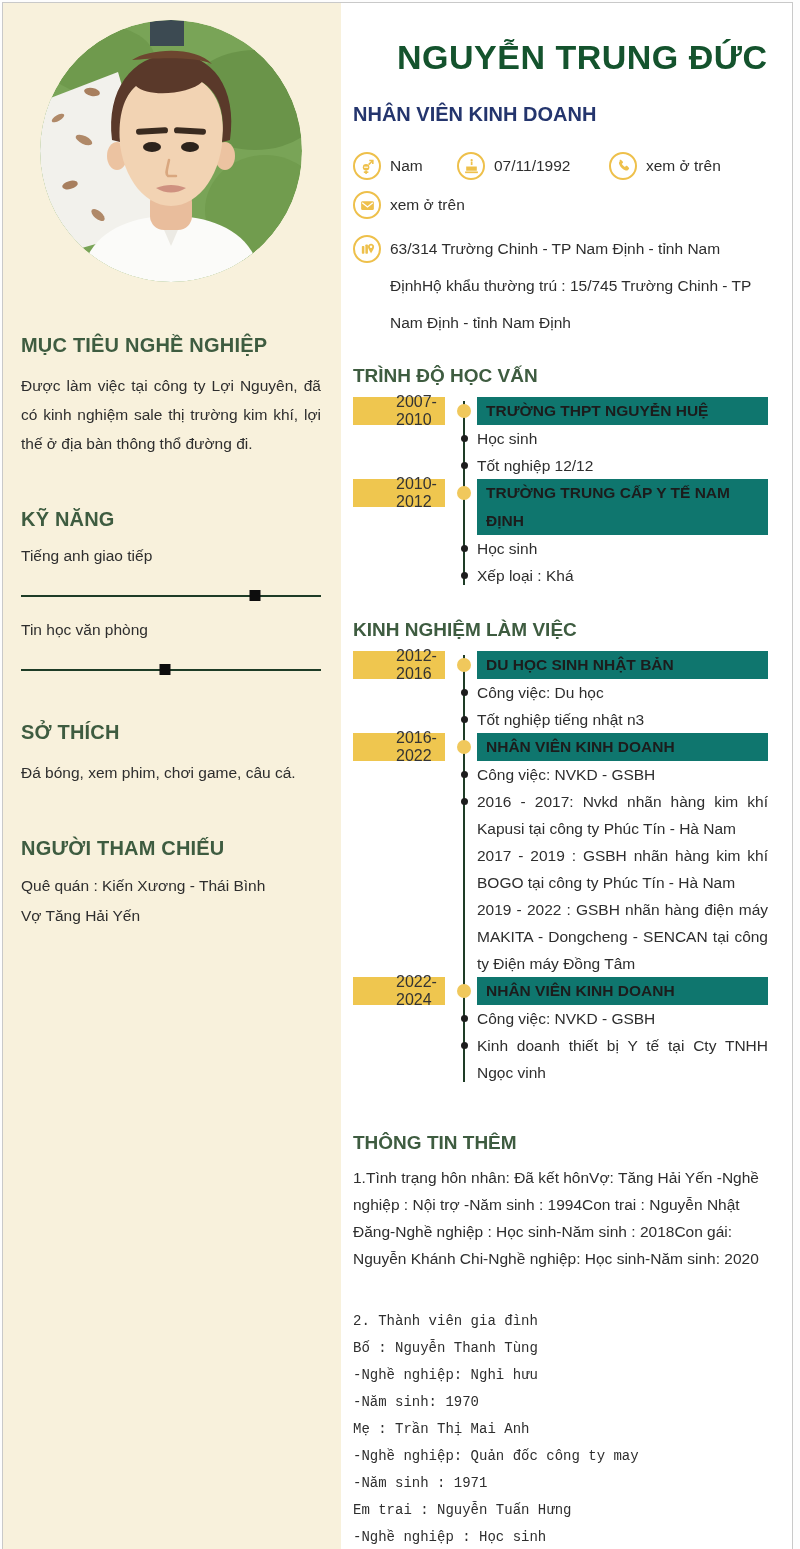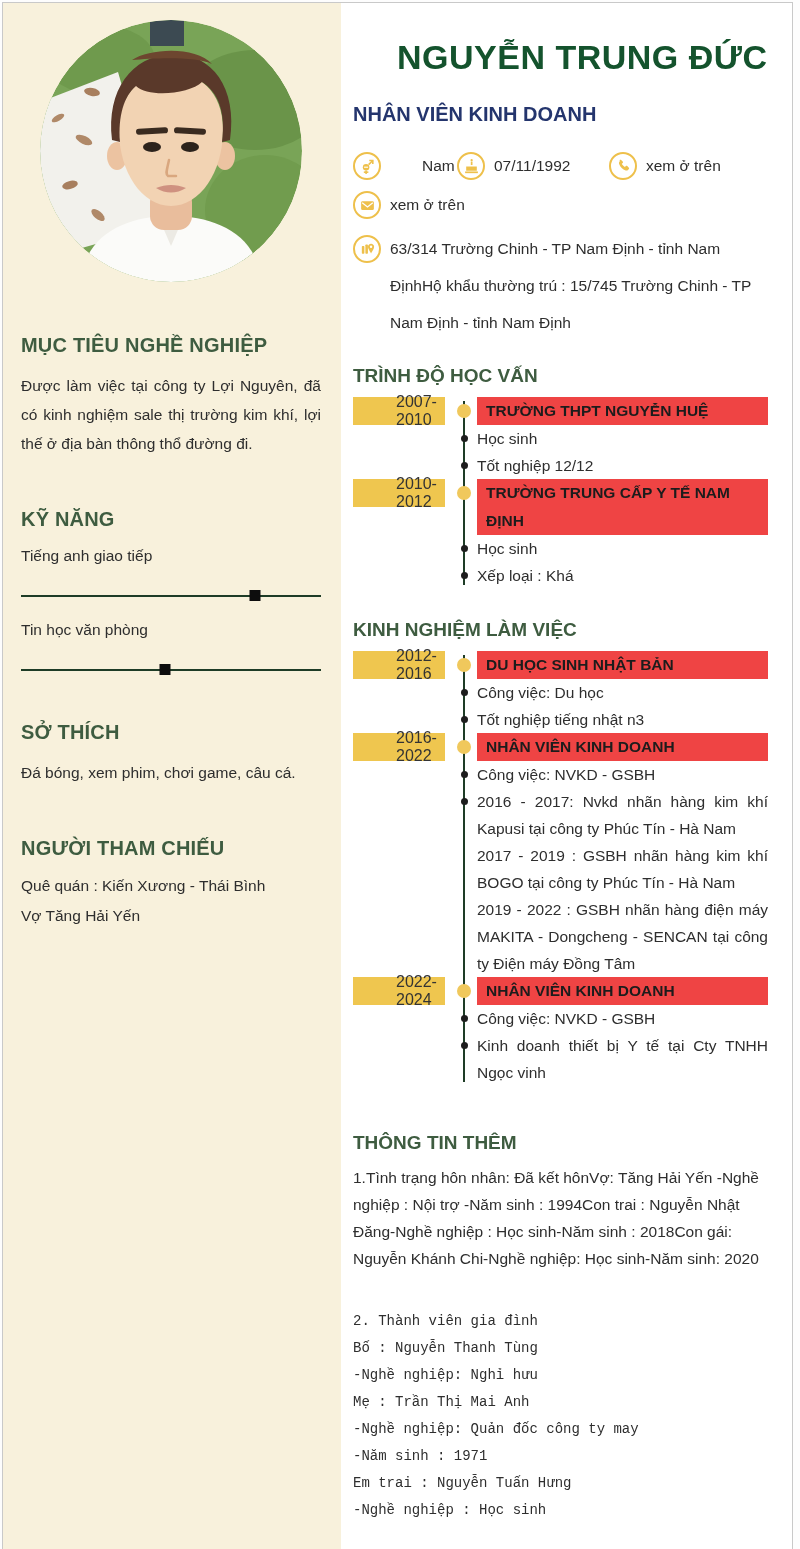--- a/index.html
+++ b/index.html
@@ -34,41 +34,41 @@
 
   .contact { margin-top:26px; }
   .c-row { display:flex; align-items:center; margin-bottom:11px; }
   .c-item { display:flex; align-items:center; }
   .c-item + .c-item { margin-left:0; }
   .c-icon {
     width:28px; height:28px; border:2px solid #eec04b; border-radius:50%;
     display:flex; align-items:center; justify-content:center; flex:0 0 28px;
   }
   .c-text { font-size:15.5px; margin-left:9px; color:#2e2e2e; }
-  .c-item.w1 { width:104px;gap:32px; }
+  .c-item.w1 { width:104px; }
   .c-item.w2 { width:152px; }
   .c-addr { display:flex; align-items:flex-start; }
   .c-addr .c-icon { margin-top:5px; }
   .addr-text { font-size:15.5px; line-height:37px; margin-left:9px; flex:1; }
 
   .sec-h { color:#3e5c40; font-size:19px; font-weight:bold; margin-top:28px; margin-bottom:10px; }
 
   
   .timeline { position:relative; }
   .timeline::before {
     content:""; position:absolute; left:110px; top:4px; bottom:6px; width:2px; background:#1e3c26;
   }
   .tl-item { position:relative; padding-left:124px; }
   .tl-year {
     position:absolute; left:0; top:0; width:92px; height:28px; background:#efc64f;
     display:flex; align-items:center; justify-content:center;
     font-size:16px; color:#333333;padding-left:43px;
   }
   .tl-head {
-    background:#ef4444; min-height:28px; line-height:28px; padding-left:9px; padding-right:6px;
+    background:#0f766e; min-height:28px; line-height:28px; padding-left:9px; padding-right:6px;
     font-weight:bold; font-size:15.5px; color:#1c1c1c; position:relative;
   }
   .tl-head::before {
     content:""; position:absolute; left:-20px; top:7px; width:14px; height:14px;
     border-radius:50%; background:#f0c85c;
   }
   .tl-bullet { position:relative; font-size:15.5px; line-height:27px; }
   .tl-bullet::before {
     content:""; position:absolute; left:-16px; top:10px; width:7px; height:7px;
     border-radius:50%; background:#1d1d1d;
@@ -287,20 +287,21 @@
         </div>
       </div>
     </div>
 
     <h2 class="sec-h" style="margin-top:44px;">THÔNG TIN THÊM</h2>
     <p class="extra-p">1.Tình trạng hôn nhân: Đã kết hônVợ: Tăng Hải Yến  -Nghề nghiệp : Nội trợ -Năm sinh : 1994Con trai : Nguyễn Nhật Đăng-Nghề nghiệp : Học sinh-Năm sinh : 2018Con gái: Nguyễn Khánh Chi-Nghề nghiệp: Học sinh-Năm sinh: 2020</p>
     <div class="extra-lines">
       <div class="extra-line">2. Thành viên gia đình</div>
       <div class="extra-line">Bố : Nguyễn Thanh Tùng</div>
       <div class="extra-line">-Nghề nghiệp: Nghỉ hưu</div>
+      <div class="extra-line">-Năm sinh: 1970</div>
       <div class="extra-line">Mẹ : Trần Thị Mai Anh</div>
       <div class="extra-line">-Nghề nghiệp: Quản đốc công ty may</div>
       <div class="extra-line">-Năm sinh : 1971</div>
       <div class="extra-line">Em trai : Nguyễn Tuấn Hưng</div>
       <div class="extra-line">-Nghề nghiệp : Học sinh</div>
 
     </div>
   </main>
 
 </div>

